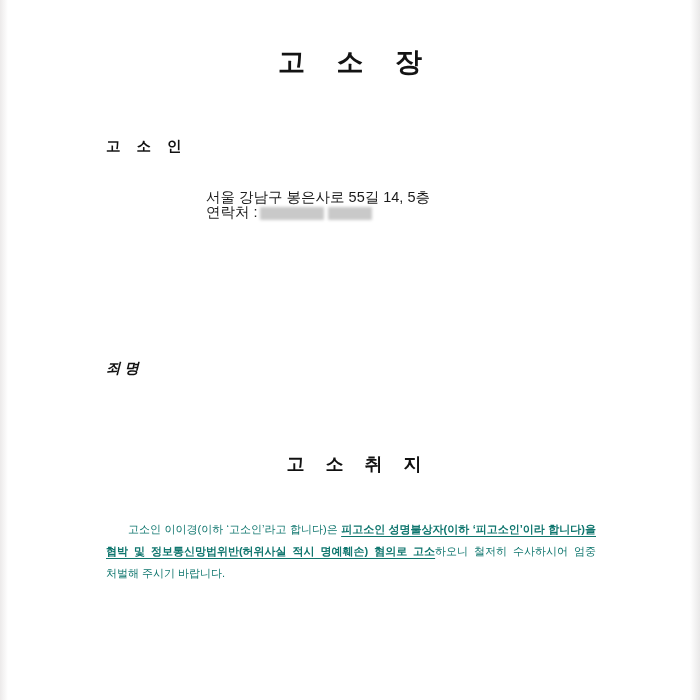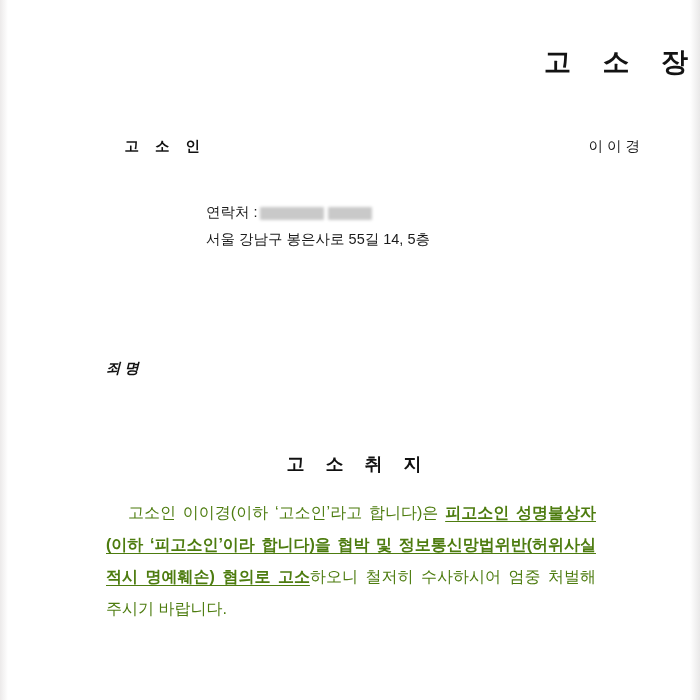--- a/index.html
+++ b/index.html
@@ -33,21 +33,21 @@
     width: 10px;
     background: linear-gradient(to left, #e9e8e8, #ffffff);
     pointer-events: none;
   }
 
   .doc-title {
     position: absolute;
     top: 44px;
     left: 0;
     width: 700px;
-    text-align: right;
+    text-align: center;
     font-size: 27px;
     font-weight: bold;
     letter-spacing: 12px;
     text-indent: 12px;
     color: #131313;
   }
 
   .field-row {
     position: absolute;
     left: 106px;
@@ -64,22 +64,22 @@
     color: #111;
     letter-spacing: 6px;
   }
   .field-label.tight { letter-spacing: 0px; }
   .field-value {
     flex: 1;
     color: #1b1b1b;
     white-space: nowrap;
   }
 
-  .row-complainant { top: 136px; text-align: right; }
-  .row-address { top: 188px; left: 206px; margin-top: 42px; }
+  .row-complainant { top: 136px; }
+  .row-address { top: 188px; left: 206px; }
   .row-contact { top: 203px; left: 206px; }
   .row-accused { top: 295px; }
   .row-charge { top: 358px; font-style: italic; }
 
   .plain-line {
     position: absolute;
     font-size: 14.5px;
     color: #1b1b1b;
     white-space: nowrap;
   }
@@ -111,46 +111,45 @@
     text-align: center;
     font-size: 18px;
     font-weight: bold;
     letter-spacing: 8px;
     text-indent: 8px;
     color: #111;
   }
 
   .body-para {
     position: absolute;
-    top: 497px;
+    top: 518px;
     left: 106px;
     width: 490px;
-    font-size: 16px;
+    font-size: 11px;
     line-height: 2.0;
     text-align: justify;
-    color: #4d7c0f;
+    color: #0f766e;
     word-break: keep-all;
   }
   .body-para .indent { display: inline-block; width: 22px; }
   .emph {
     font-weight: bold;
     text-decoration: underline;
     text-underline-offset: 3px;
   }
 </style>
 </head>
 <body>
 
 <div id="page">
 
   <div class="doc-title">고 소 장</div>
 
   <div class="field-row row-complainant">
     <div class="field-label">고 소 인</div>
-    <div class="field-value">이 이 경</div>
   </div>
 
   <div class="plain-line row-address">서울 강남구 봉은사로 55길 14, 5층</div>
 
   <div class="plain-line row-contact">
     <span>연락처 :</span><span class="redact w1"></span><span class="redact w2"></span>
   </div>
 
 
   <div class="field-row row-charge">

